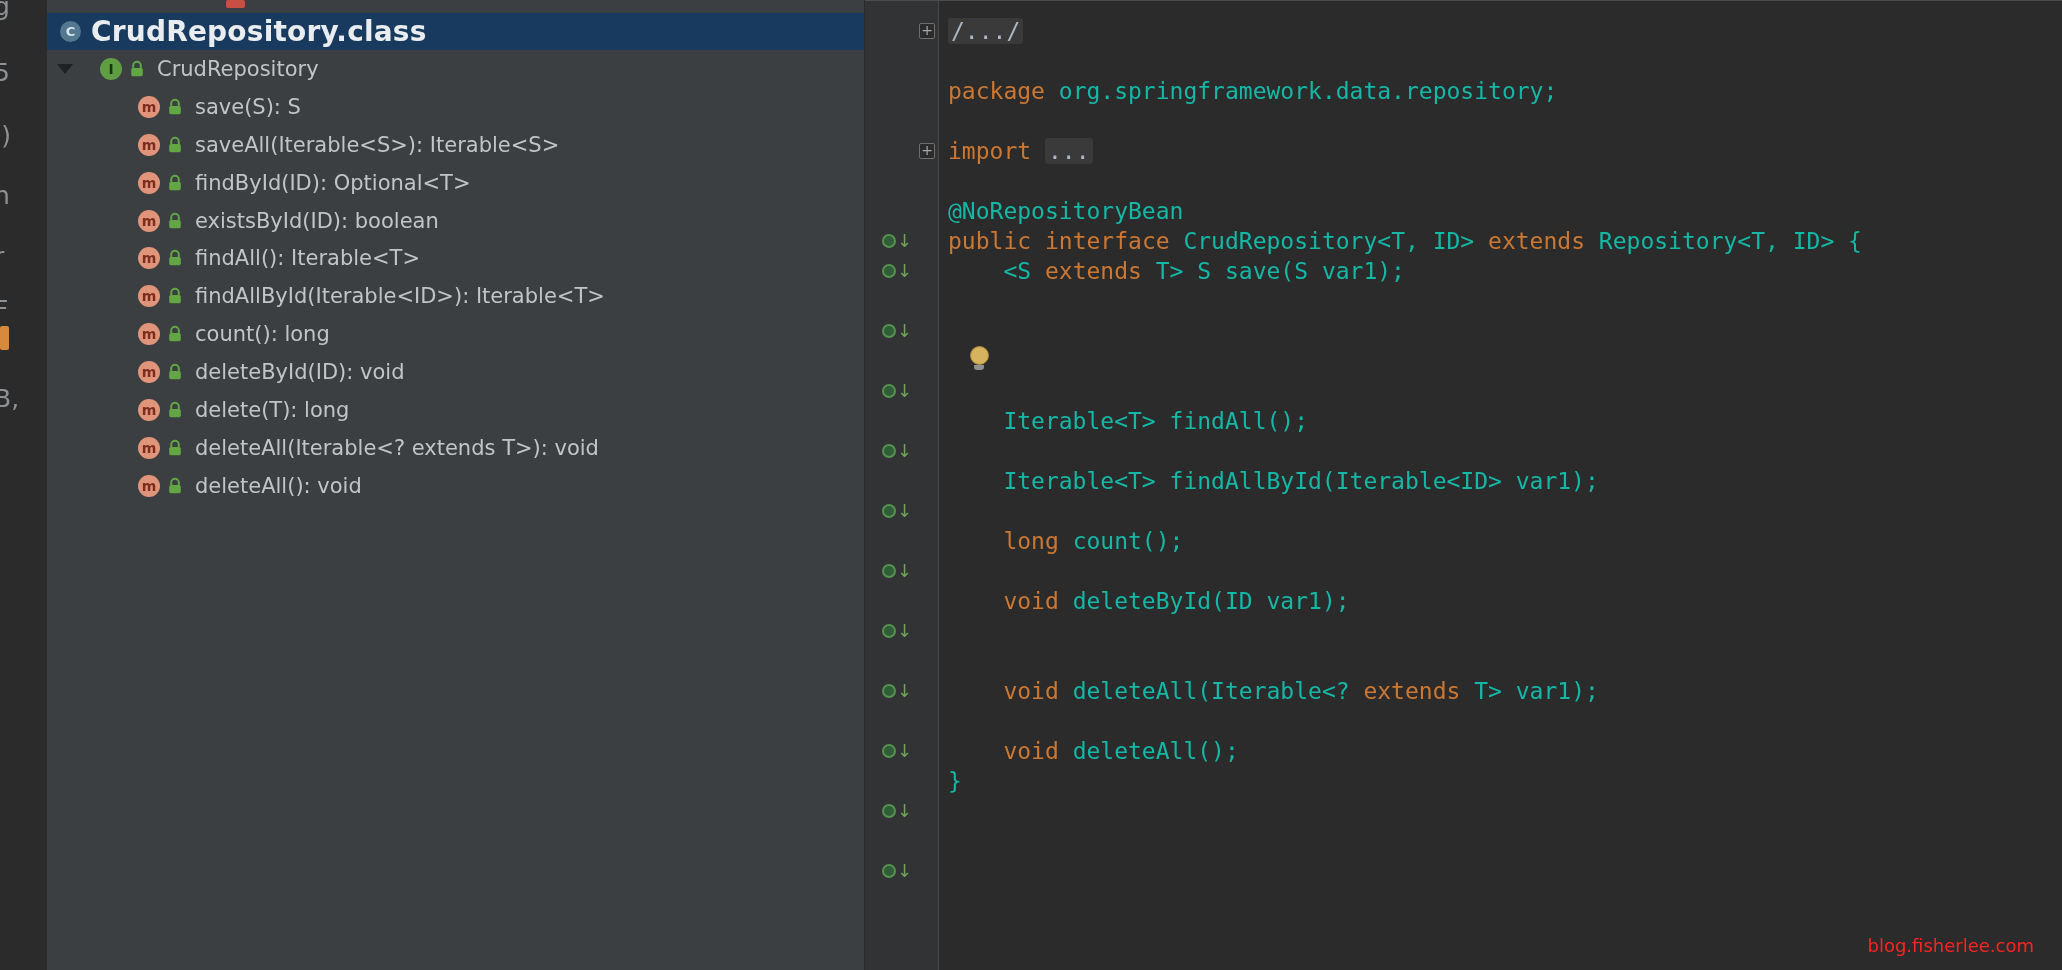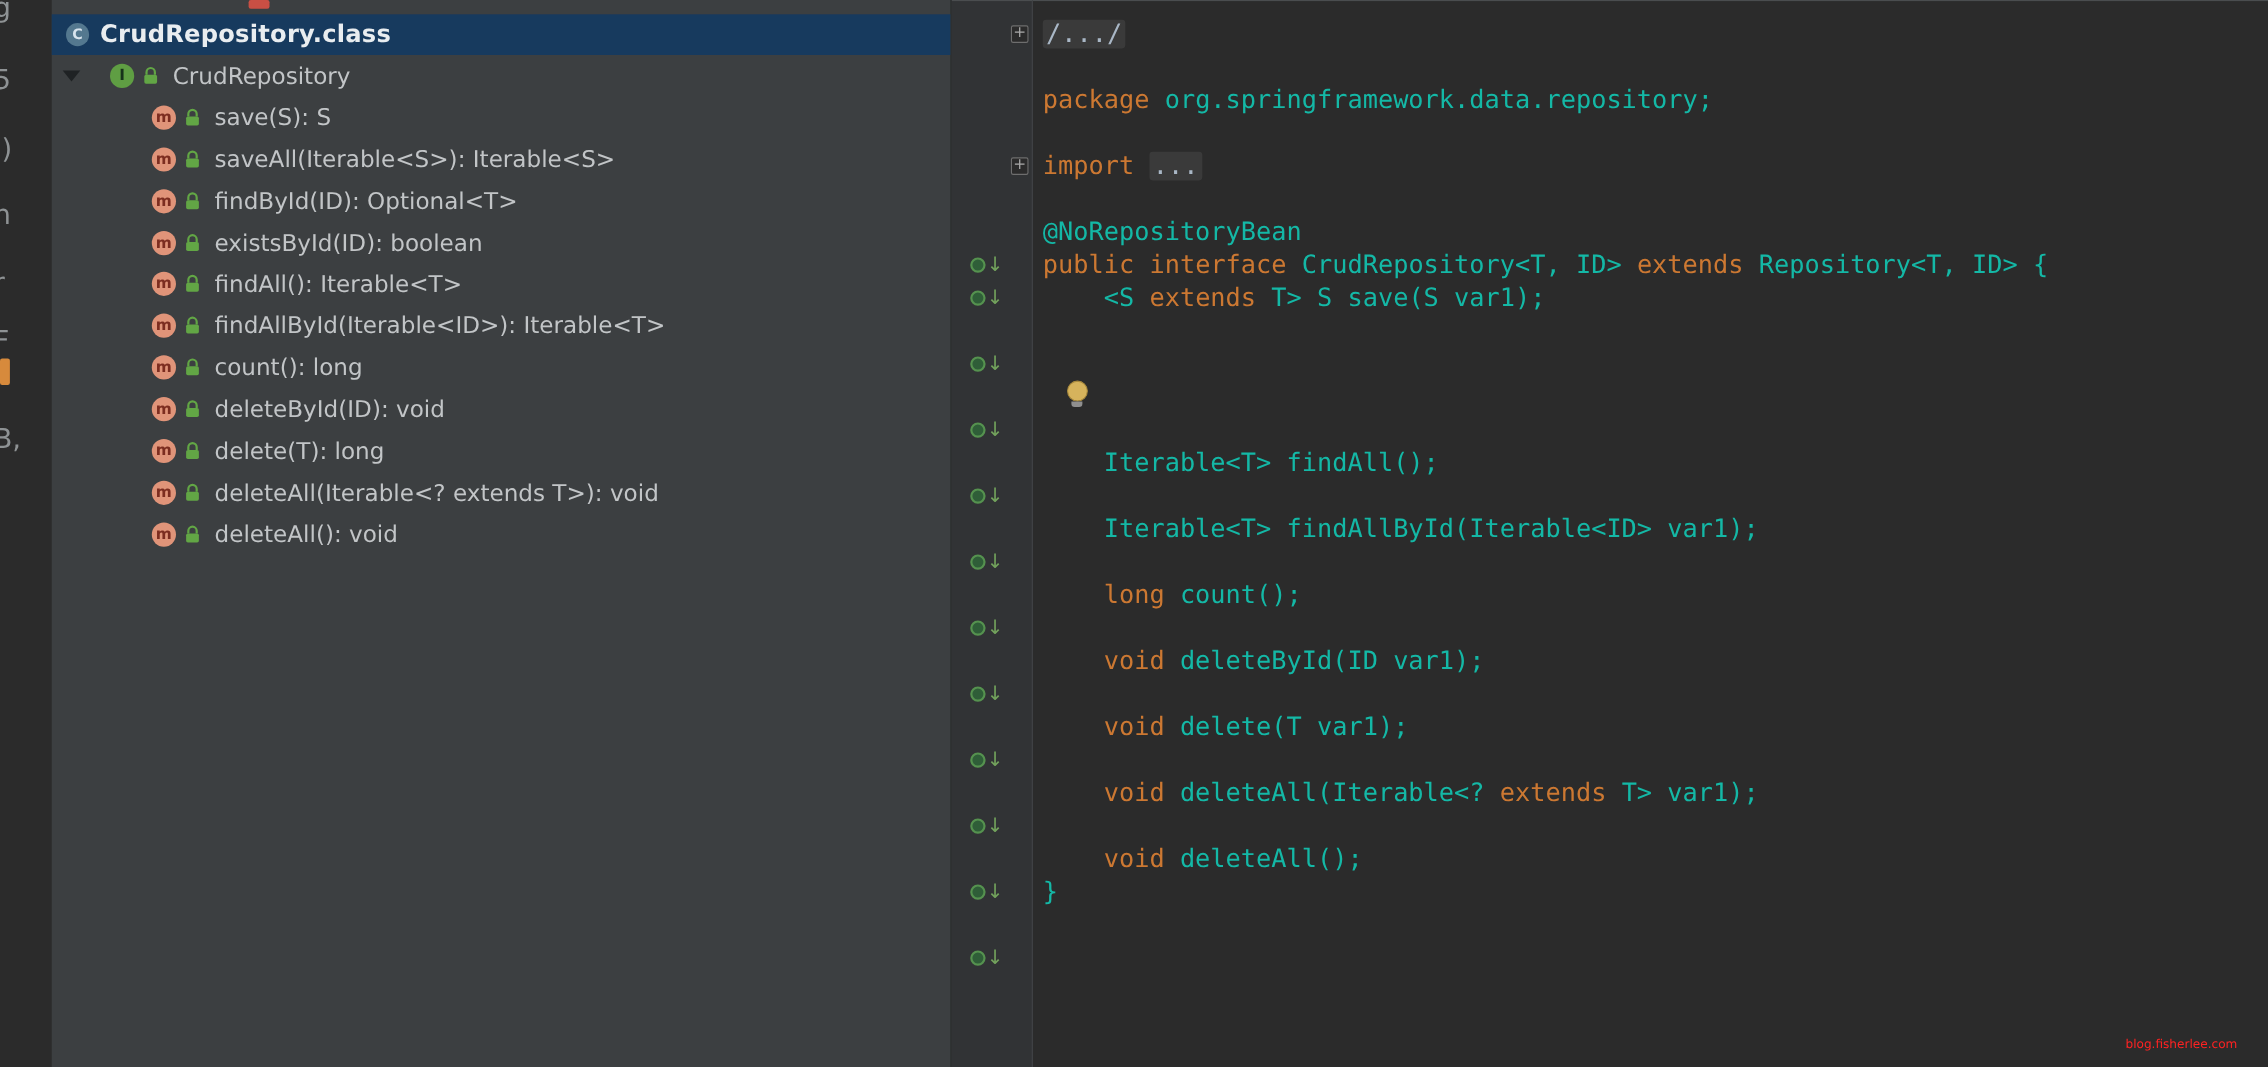--- a/index.html
+++ b/index.html
@@ -12,21 +12,21 @@
   
   .tool-strip { width:47px; height:100%; background:#2B2B2B; position:relative; overflow:hidden; flex:none; }
   .strip-glyph { position:absolute; left:-6px; color:#8E9294; font-size:25px; white-space:pre; }
   .strip-accent { position:absolute; left:0; top:326px; width:9px; height:24px; background:#D78A3C; border-radius:2px; }
 
   
   .structure-panel { width:818px; height:100%; background:#3C3F41; position:relative; flex:none; border-right:1px solid #292B2C; }
   .red-dash { position:absolute; left:179px; top:0; width:19px; height:8px; background:#C94F44; border-radius:2px; }
   .structure-header { position:absolute; top:13px; left:0; right:0; height:37px; background:#173A5E; display:flex; align-items:center; padding-left:13px; }
   .class-icon { width:21px; height:21px; border-radius:50%; background:#54788F; color:#D8E4EE; font-size:13px; font-weight:bold; display:inline-flex; align-items:center; justify-content:center; flex:none; }
-  .header-title { color:#E9EDF0; font-weight:bold; font-size:22px; margin-left:10px; letter-spacing:.2px; }
+  .header-title { color:#E9EDF0; font-weight:bold; font-size:28px; margin-left:10px; letter-spacing:.2px; }
   .tree { position:absolute; top:50px; left:0; right:0; bottom:0; overflow:hidden; }
   .tree-row { height:37.9px; display:flex; align-items:center; color:#C2C5C7; font-size:21px; }
   .tree-root { padding-left:10px; }
   .tree-method { padding-left:91px; }
   .tri { width:0; height:0; border-left:8.5px solid transparent; border-right:8.5px solid transparent; border-top:10.5px solid #1F2224; margin-right:27px; flex:none; }
   .circle-icon { width:22px; height:22px; border-radius:50%; display:inline-flex; align-items:center; justify-content:center; font-size:14px; font-weight:bold; flex:none; margin-right:7px; }
   .iface-icon { background:#5F9E43; color:#17331A; }
   .method-icon { background:#E09479; color:#7C2D20; }
   .lock { width:16px; height:18px; flex:none; margin-right:12px; display:inline-flex; align-items:flex-end; }
   .tree-label { white-space:pre; }
@@ -43,21 +43,21 @@
   .editor { flex:1; height:100%; background:#2B2B2B; border-top:1px solid #4A4D4F; position:relative; padding-top:14.5px; overflow:hidden;
             font-family:"DejaVu Sans Mono","Liberation Mono",monospace; font-size:23px; }
   .code-line { height:30px; line-height:30px; white-space:pre; padding-left:9px; color:#A9B7C6; }
   .tok-kw  { color:#CC7832; }
   .tok-pl  { color:#14b8a6; }
   .tok-fold{ background:#3A3A3A; color:#A9B7C6; border-radius:3px; padding:0 3px; }
   .caret { display:inline-block; width:2.5px; height:24px; background:#EDEDED; vertical-align:-4px; margin:0 -1.25px; }
   .bulb { position:absolute; left:29px; top:345px; width:22px; height:26px; cursor:pointer; }
   .bulb-glass { width:19px; height:19px; border-radius:50%; background:#D6B35C; border:1px solid #A98A3C; margin:0 auto; }
   .bulb-base { width:10px; height:5px; background:#8F8F8F; margin:0 auto; border-radius:0 0 3px 3px; }
-  .watermark { position:absolute; right:28px; bottom:14px; color:#FF2222; font-size:11px; font-family:"DejaVu Sans","Liberation Sans",sans-serif; }
+  .watermark { position:absolute; right:28px; bottom:14px; color:#FF2222; font-size:18px; font-family:"DejaVu Sans","Liberation Sans",sans-serif; }
 </style>
 </head>
 <body>
 
 <div class="app">
 
   <div class="tool-strip" id="toolstrip">
     <div class="strip-accent"></div>
   <span class="strip-glyph" style="top: -8px;">g</span>
       <span class="strip-glyph" style="top: 58px;">5</span>
@@ -312,21 +312,20 @@
         <div class="code-line"></div>
         <div class="code-line"></div>
         <div class="code-line"><span class="tok-pl">    Iterable&lt;T&gt; findAll();</span></div>
         <div class="code-line"></div>
         <div class="code-line"><span class="tok-pl">    Iterable&lt;T&gt; findAllById(Iterable&lt;ID&gt; var1);</span></div>
         <div class="code-line"></div>
         <div class="code-line"><span class="tok-pl">    </span><span class="tok-kw">long</span><span class="tok-pl"> count();</span></div>
         <div class="code-line"></div>
         <div class="code-line"><span class="tok-pl">    </span><span class="tok-kw">void</span><span class="tok-pl"> deleteById(ID var1);</span></div>
         <div class="code-line"></div>
-        <div class="code-line"><span class="tok-pl">    </span><span class="tok-kw">void</span><span class="tok-pl"> delete(T var1);</span></div>
         <div class="code-line"></div>
         <div class="code-line"><span class="tok-pl">    </span><span class="tok-kw">void</span><span class="tok-pl"> deleteAll(Iterable&lt;? </span><span class="tok-kw">extends</span><span class="tok-pl"> T&gt; var1);</span></div>
         <div class="code-line"></div>
         <div class="code-line"><span class="tok-pl">    </span><span class="tok-kw">void</span><span class="tok-pl"> deleteAll();</span></div>
         <div class="code-line"><span class="tok-pl">}</span></div>
       </div>
     <div class="bulb">
       <div class="bulb-glass"></div>
       <div class="bulb-base"></div>
     </div>

